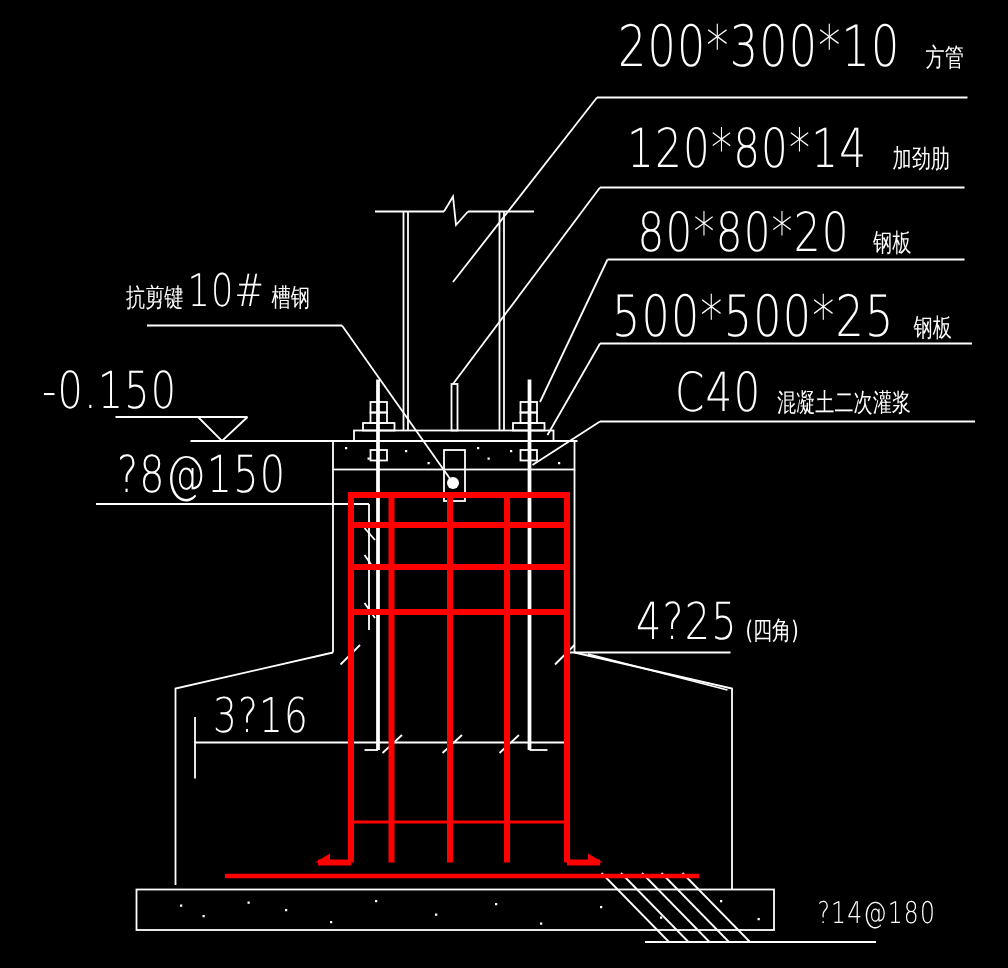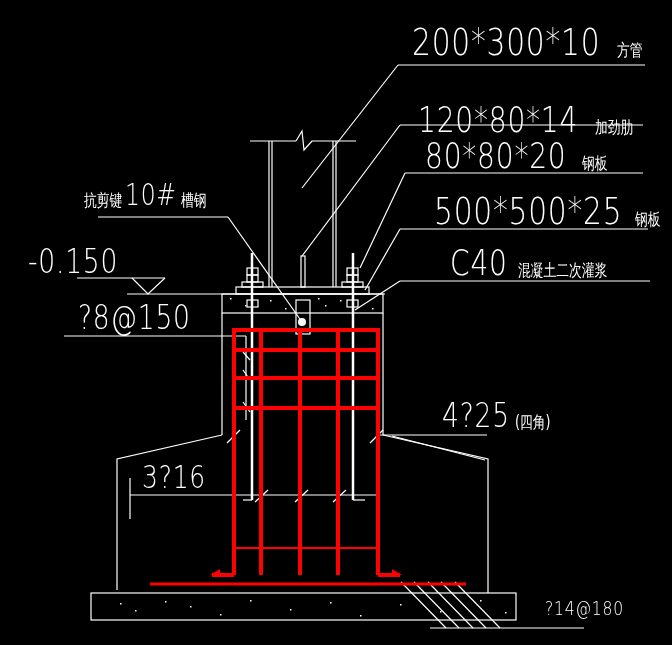--- a/index.html
+++ b/index.html
@@ -136,37 +136,37 @@
     <polyline points="234,575 212,575"></polyline>
     <polyline points="378,575 400,575"></polyline>
     <line x1="150" y1="584" x2="466" y2="584" stroke-width="3"></line>
   </g>
   <g fill="#ff0000">
     <polygon points="210,575 220,569 220,575"></polygon>
     <polygon points="402,575 392,569 392,575"></polygon>
   </g>
 </svg>
 
-<div class="lbl" style="left:412px;top:23px;">
+<div class="lbl" style="left:412px;top:12px;">
   <span class="num" style="font-size:38px;display:inline-block;">200*300*10</span><span class="cjk" style="margin-left:-36px;">方管</span>
 </div>
-<div class="lbl" style="left:418px;top:82px;margin-top:20px;">
+<div class="lbl" style="left:418px;top:82px;">
   <span class="num" style="font-size:36px;display:inline-block;">120*80*14</span><span class="cjk" style="margin-left:-28px;">加劲肋</span>
 </div>
 <div class="lbl" style="left:425px;top:138px;">
   <span class="num" style="font-size:36px;display:inline-block;">80*80*20</span><span class="cjk" style="margin-left:-24px;">钢板</span>
 </div>
-<div class="lbl" style="left:434px;top:192px;">
+<div class="lbl" style="left:408px;top:192px;">
   <span class="num" style="font-size:38px;display:inline-block;">500*500*25</span><span class="cjk" style="margin-left:-40px;">钢板</span>
 </div>
 <div class="lbl" style="left:450px;top:245px;">
   <span class="num" style="font-size:36px;display:inline-block;">C40</span><span class="cjk" style="margin-left:-6px;">混凝土二次灌浆</span>
 </div>
 <div class="lbl" style="left:84px;top:180px;">
   <span class="cjk">抗剪键</span><span class="num" style="font-size:30px;display:inline-block;margin-left:-10px;">10#</span><span class="cjk" style="margin-left:-10px;">槽钢</span>
 </div>
 <div class="lbl num" style="left:28px;top:244px;font-size:34px;">-0.150</div>
 <div class="lbl num" style="left:78px;top:300px;font-size:34px;">?8@150</div>
-<div class="lbl" style="left:442px;top:398px;">
+<div class="lbl" style="left:424px;top:398px;">
   <span class="num" style="font-size:34px;display:inline-block;">4?25</span><span class="cjk" style="margin-left:-14px;">(四角)</span>
 </div>
 <div class="lbl num" style="left:142px;top:461px;font-size:32px;">3?16</div>
 <div class="lbl num" style="left:545px;top:598px;font-size:20px;">?14@180</div>
 
 </body></html>

